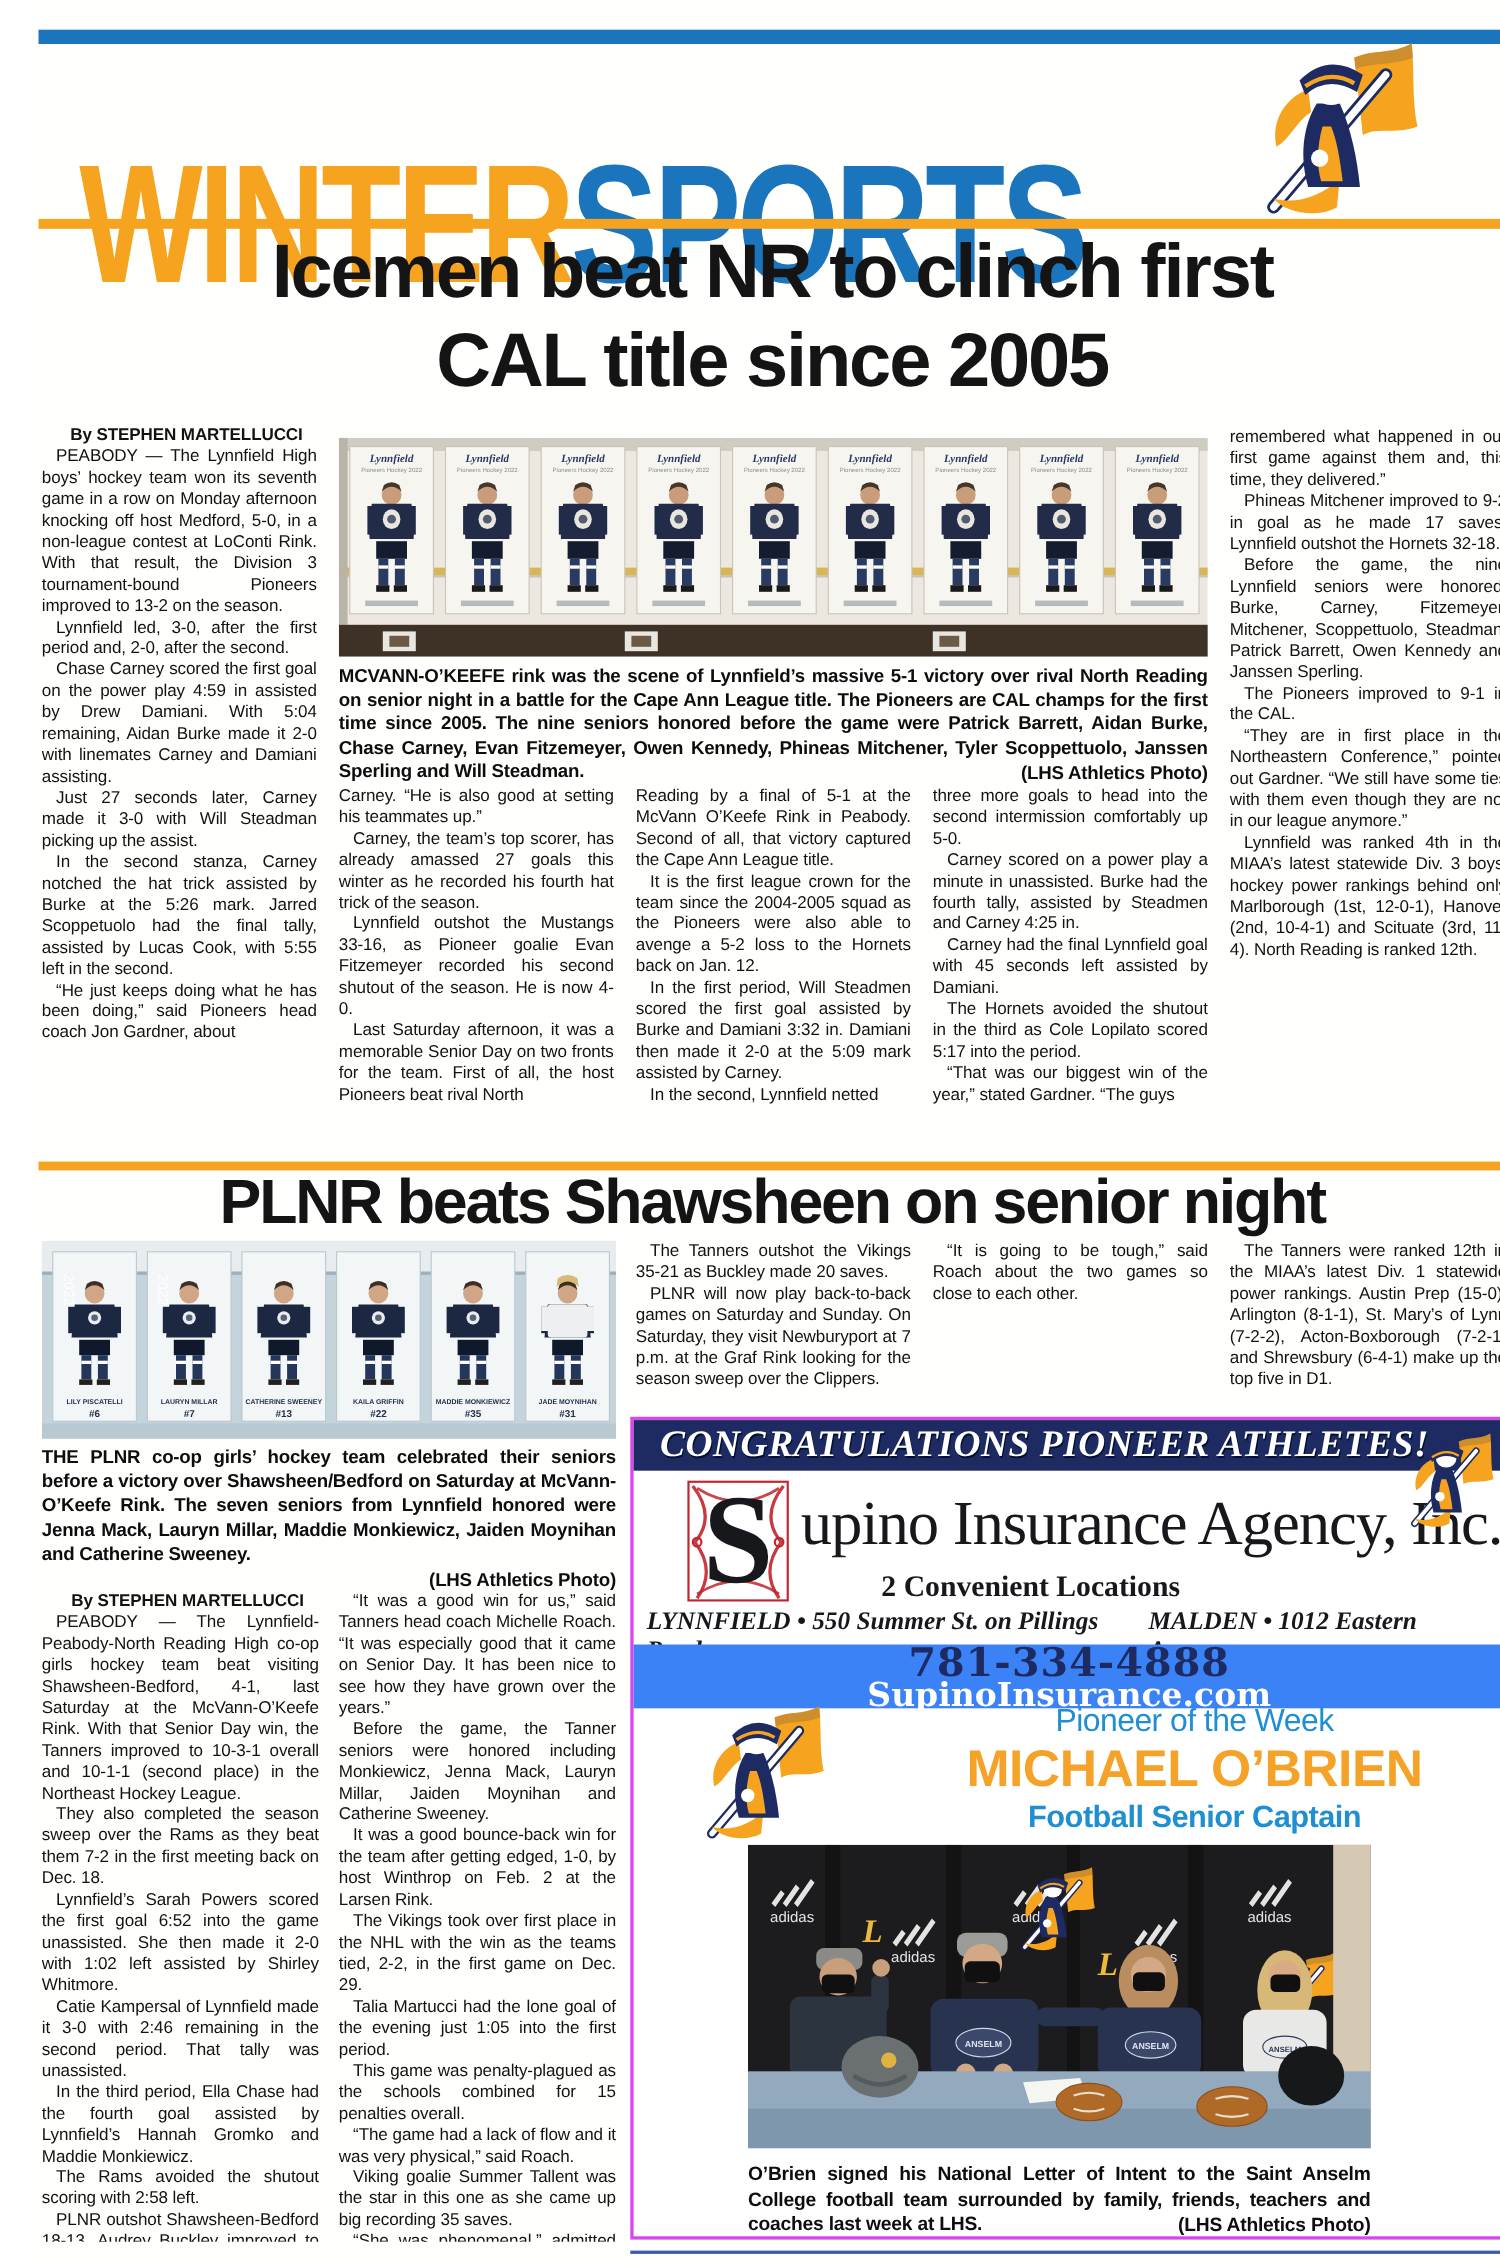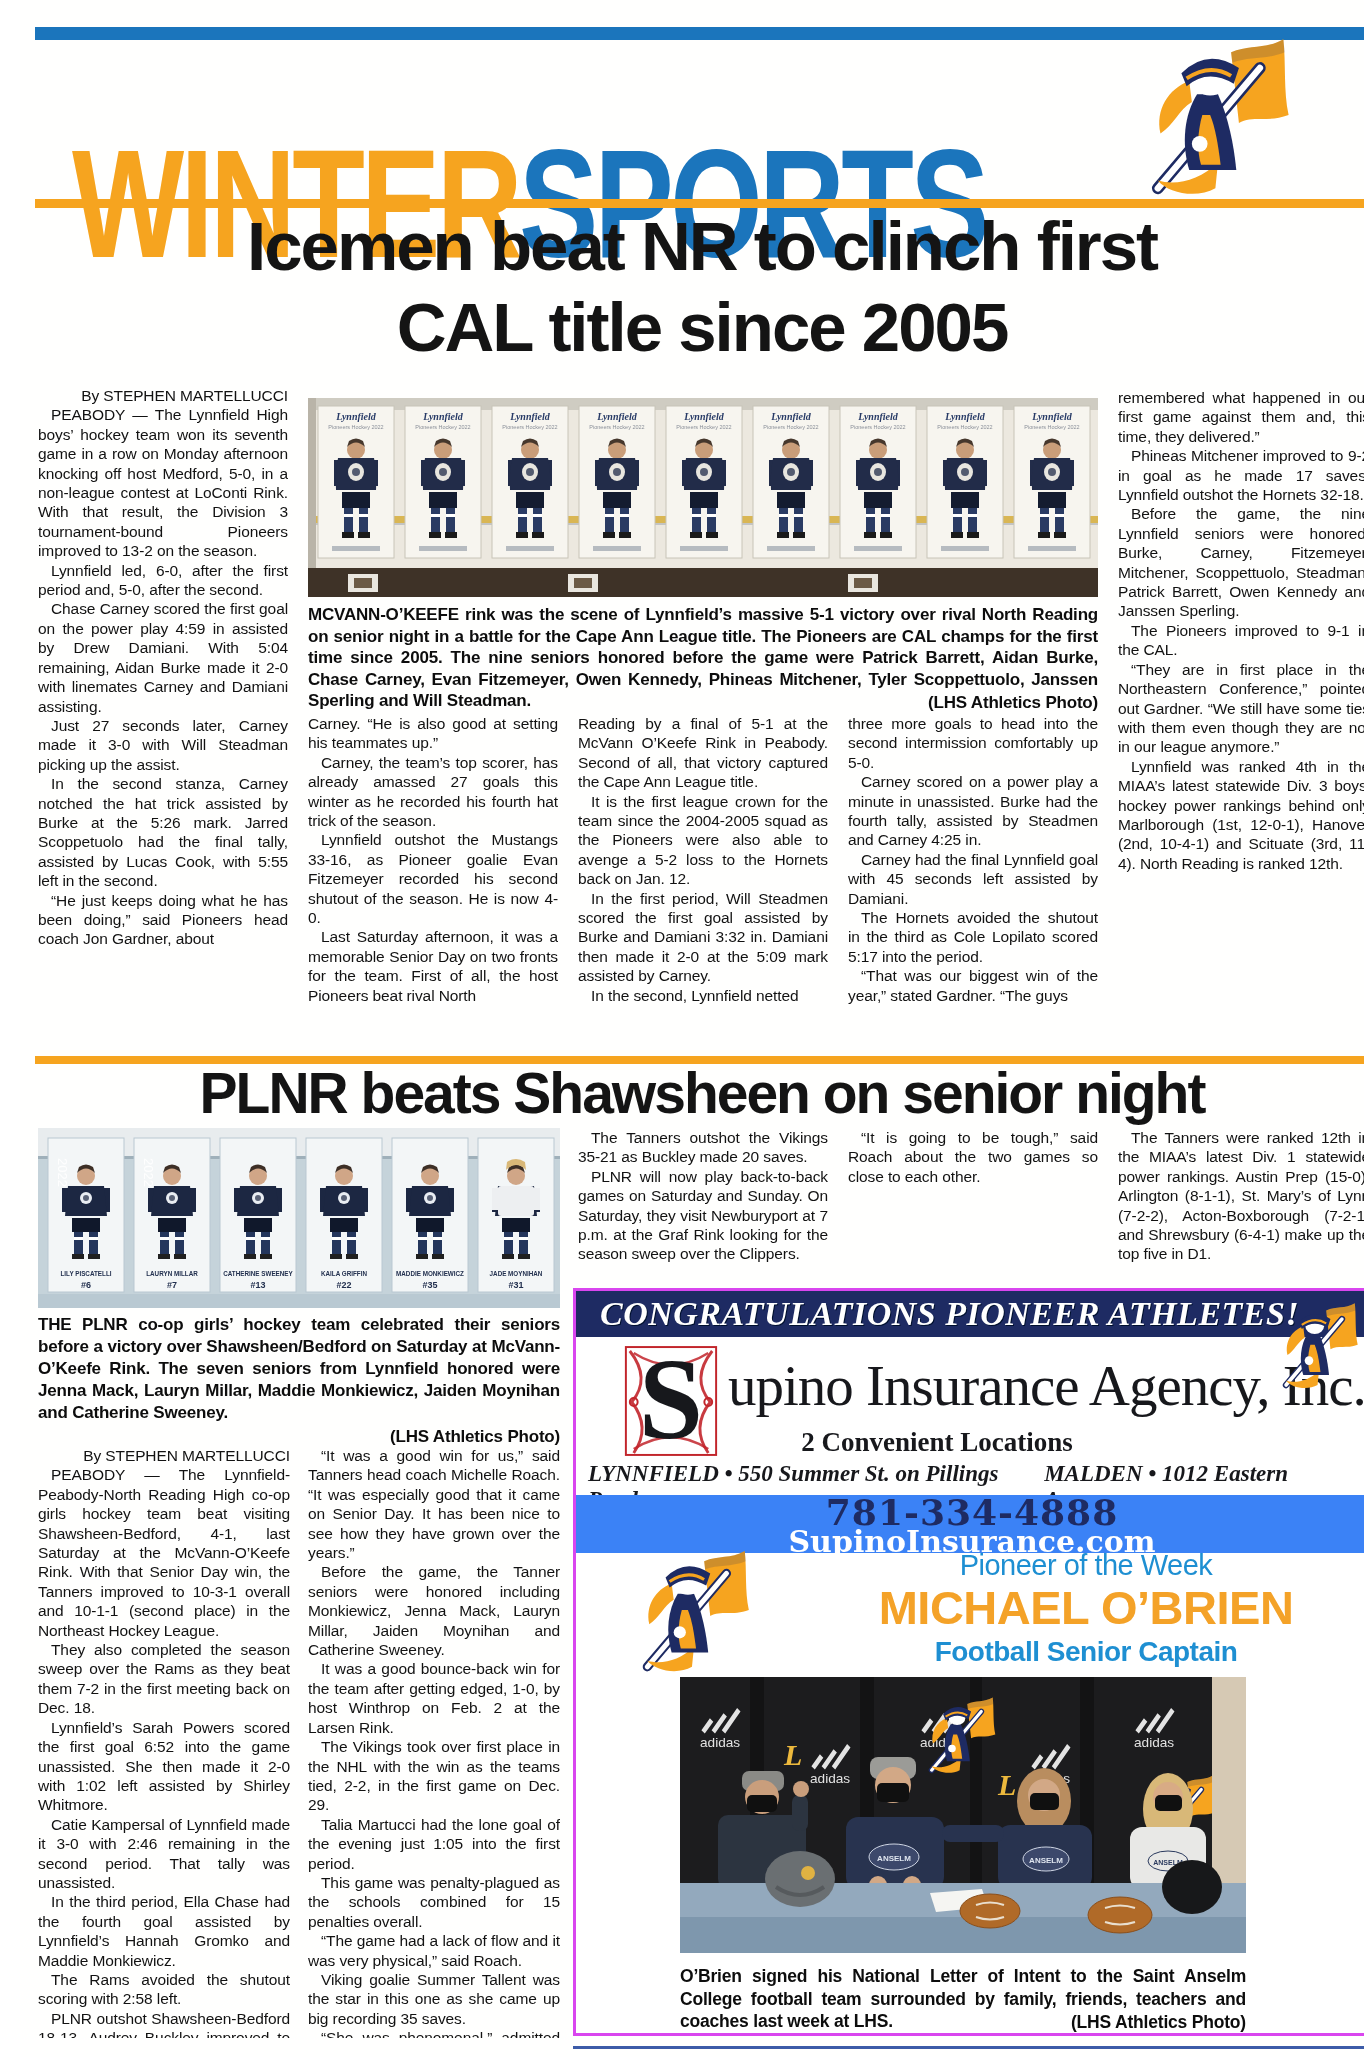--- a/index.html
+++ b/index.html
@@ -13,21 +13,21 @@
             letter-spacing:-4px;transform:scale(.9,1.16);transform-origin:left top;white-space:nowrap;}
   #masthead .w{color:#F6A41F;} #masthead .s{color:#1B75BC;}
   .headline{position:absolute;left:0;width:1364px;text-align:center;font-weight:bold;color:#141414;
             letter-spacing:-2px;}
   #h1a{top:206px;font-size:69px;line-height:81px;}
   #h2a{top:1064px;font-size:57px;line-height:58px;}
   .col{position:absolute;width:250px;font-size:15.5px;line-height:19.4px;text-align:justify;
        overflow:hidden;letter-spacing:-0.1px;}
   .col p{margin:0;text-indent:13px;}
   .col p.cont{text-indent:0;}
-  .byline{font-weight:normal;text-align:right;margin:0;}
+  .byline{font-weight:bold;text-align:center;margin:0;}
   #a1c1{left:18px;top:386px;height:660px;}
   #a1c2{left:288px;top:714px;height:332px;}
   #a1c3{left:558px;top:714px;height:332px;}
   #a1c4{left:828px;top:714px;height:332px;}
   #a1c5{left:1098px;top:388px;width:252px;height:658px;}
   #a2c1{left:18px;top:1446px;width:252px;height:592px;}
   #a2c2{left:288px;top:1446px;width:252px;height:592px;}
   #a2c3{left:558px;top:1128px;height:152px;}
   #a2c4{left:828px;top:1128px;height:152px;}
   #a2c5{left:1098px;top:1128px;width:252px;height:152px;}
@@ -157,21 +157,21 @@
   </svg>
 
   <div id="cap1" class="caption">
     <span>MCVANN-O’KEEFE rink was the scene of Lynnfield’s massive 5-1 victory over rival North Reading on senior night in a battle for the Cape Ann League title. The Pioneers are CAL champs for the first time since 2005. The nine seniors honored before the game were Patrick Barrett, Aidan Burke, Chase Carney, Evan Fitzemeyer, Owen Kennedy, Phineas Mitchener, Tyler Scoppettuolo, Janssen Sperling and Will Steadman.</span>
     <span class="credit">(LHS Athletics Photo)</span>
   </div>
 
   <div id="a1c1" class="col">
     <p class="byline">By STEPHEN MARTELLUCCI</p>
     <p>PEABODY — The Lynnfield High boys’ hockey team won its seventh game in a row on Monday afternoon knocking off host Medford, 5-0, in a non-league contest at LoConti Rink. With that result, the Division 3 tournament-bound Pioneers improved to 13-2 on the season.</p>
-    <p>Lynnfield led, 6-0, after the first period and, 5-0, after the second.</p>
+    <p>Lynnfield led, 3-0, after the first period and, 2-0, after the second.</p>
     <p>Chase Carney scored the first goal on the power play 4:59 in assisted by Drew Damiani. With 5:04 remaining, Aidan Burke made it 2-0 with linemates Carney and Damiani assisting.</p>
     <p>Just 27 seconds later, Carney made it 3-0 with Will Steadman picking up the assist.</p>
     <p>In the second stanza, Carney notched the hat trick assisted by Burke at the 5:26 mark. Jarred Scoppetuolo had the final tally, assisted by Lucas Cook, with 5:55 left in the second.</p>
     <p>“He just keeps doing what he has been doing,” said Pioneers head coach Jon Gardner, about</p>
   </div>
   <div id="a1c2" class="col">
     <p class="cont">Carney. “He is also good at setting his teammates up.”</p>
     <p>Carney, the team’s top scorer, has already amassed 27 goals this winter as he recorded his fourth hat trick of the season.</p>
     <p>Lynnfield outshot the Mustangs 33-16, as Pioneer goalie Evan Fitzemeyer recorded his second shutout of the season. He is now 4-0.</p>
     <p>Last Saturday afternoon, it was a memorable Senior Day on two fronts for the team. First of all, the host Pioneers beat rival North</p>

